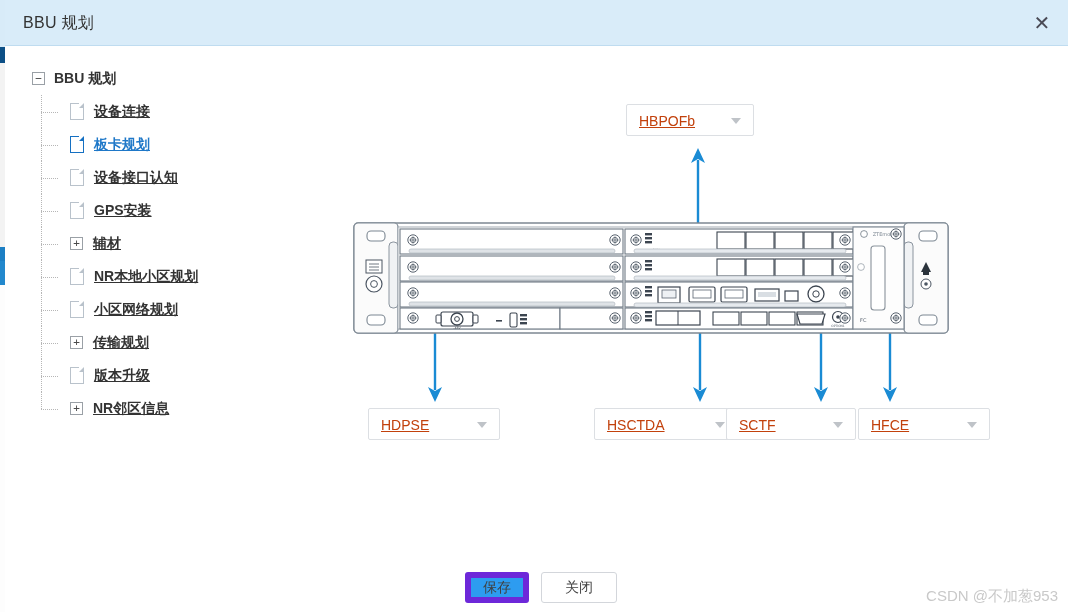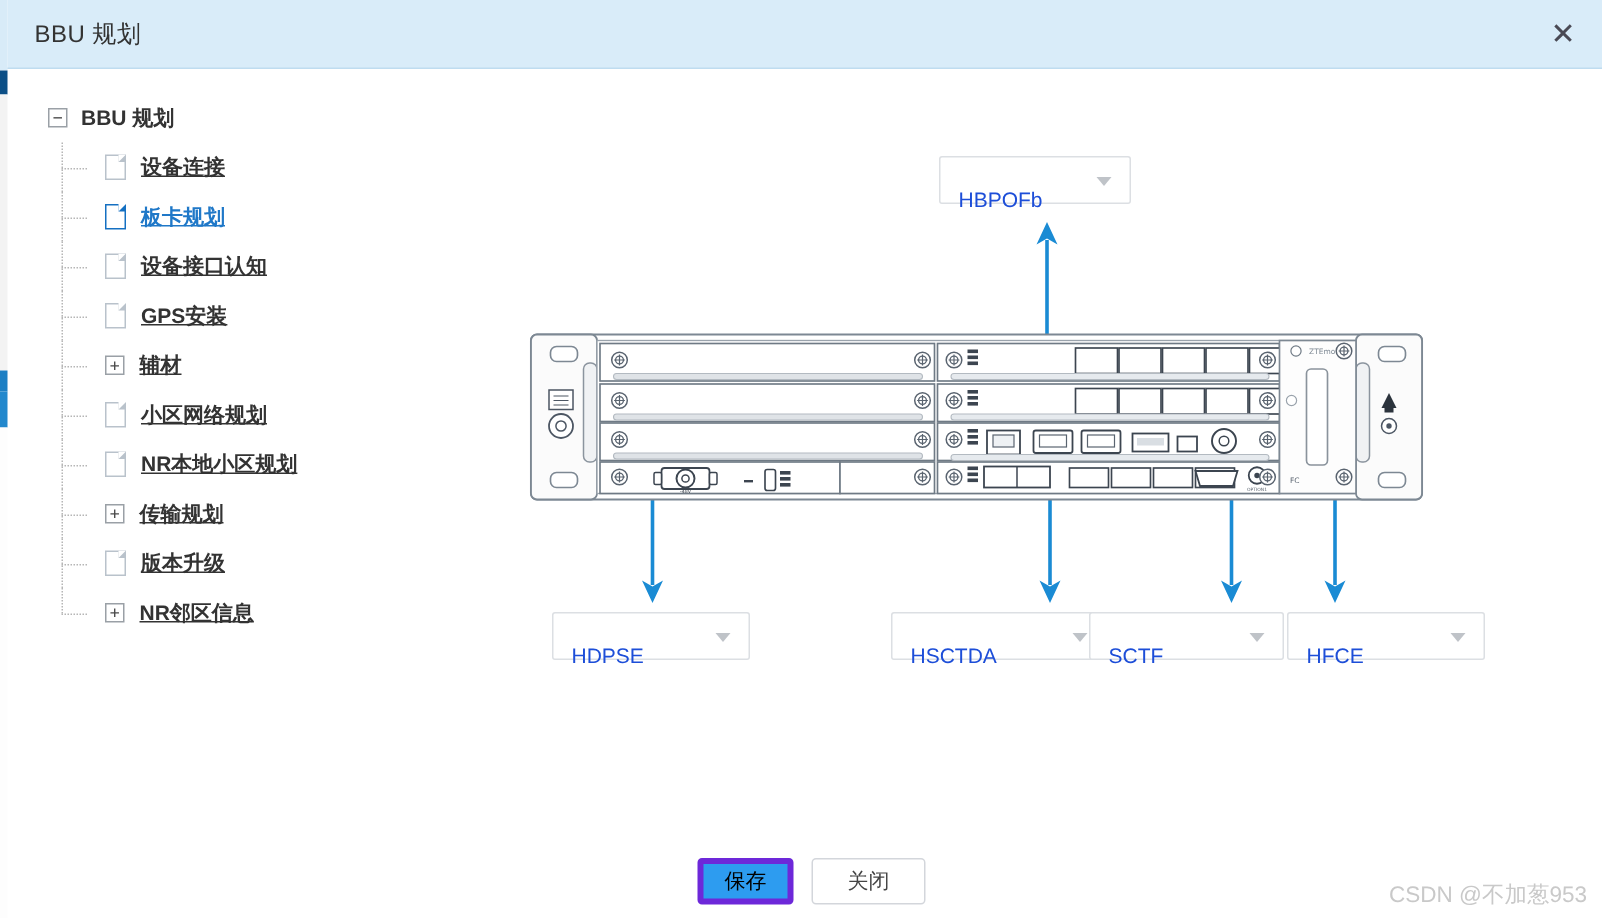--- a/index.html
+++ b/index.html
@@ -69,41 +69,41 @@
   .child .expander{margin-left:18px;}
   .child-label{margin-left:10px;font-size:14px;color:#333;font-weight:bold;text-decoration:underline;}
   .child-label.active{color:#1f78c8;}
 
   
   .dd{
     position:absolute;height:32px;border:1px solid #dcdfe3;background:#fff;
     box-sizing:border-box;border-radius:2px;cursor:pointer;
   }
   .dd-label{
-    position:absolute;left:12px;top:12px;height:32px;line-height:32px;
-    font-size:14px;color:#1d4ed8;
+    position:absolute;left:12px;top:0;height:32px;line-height:32px;
+    font-size:14px;color:#c2410c;text-decoration:underline;
   }
   .dd-caret{
     position:absolute;right:12px;top:13px;width:0;height:0;
     border-left:5px solid transparent;border-right:5px solid transparent;
     border-top:6px solid #bfc3c8;
   }
 
   
   .arrow{position:absolute;}
   .arrow svg{display:block;}
 
   
   #chassis{position:absolute;left:353px;top:220px;width:596px;height:116px;}
 
   
   #btn-save{
     position:absolute;left:465px;top:572px;width:64px;height:31px;
-    background:#2d9cf0;border:4px solid #6d28d9;border-radius:3px;
-    color:#000000;font-size:14px;display:flex;align-items:center;justify-content:center;
+    background:#2d9cf0;border:6px solid #6d28d9;border-radius:3px;
+    color:#404040;font-size:14px;display:flex;align-items:center;justify-content:center;
     cursor:pointer;box-sizing:border-box;
   }
   #btn-close{
     position:absolute;left:541px;top:572px;width:76px;height:31px;
     background:#fff;border:1px solid #d3d6db;border-radius:3px;
     color:#444;font-size:14px;display:flex;align-items:center;justify-content:center;
     cursor:pointer;box-sizing:border-box;
   }
   #watermark{
     position:absolute;right:10px;bottom:6px;font-size:15px;color:#c9c9c9;
@@ -179,30 +179,30 @@
     <span class="expander">+</span>
     <span class="child-label">辅材</span>
   </div>
 
   <div class="tree-row child">
     <span class="elbow">
         <span class="vline"></span>
         <span class="hline"></span>
       </span>
     <span class="doc-icon"></span>
+    <span class="child-label">NR本地小区规划</span>
+  </div>
+
+  <div class="tree-row child">
+    <span class="elbow">
+        <span class="vline"></span>
+        <span class="hline"></span>
+      </span>
+    <span class="doc-icon"></span>
     <span class="child-label">小区网络规划</span>
-  </div>
-
-  <div class="tree-row child">
-    <span class="elbow">
-        <span class="vline"></span>
-        <span class="hline"></span>
-      </span>
-    <span class="doc-icon"></span>
-    <span class="child-label">NR本地小区规划</span>
   </div>
 
   <div class="tree-row child">
     <span class="elbow">
         <span class="vline"></span>
         <span class="hline"></span>
       </span>
     <span class="expander">+</span>
     <span class="child-label">传输规划</span>
   </div>

